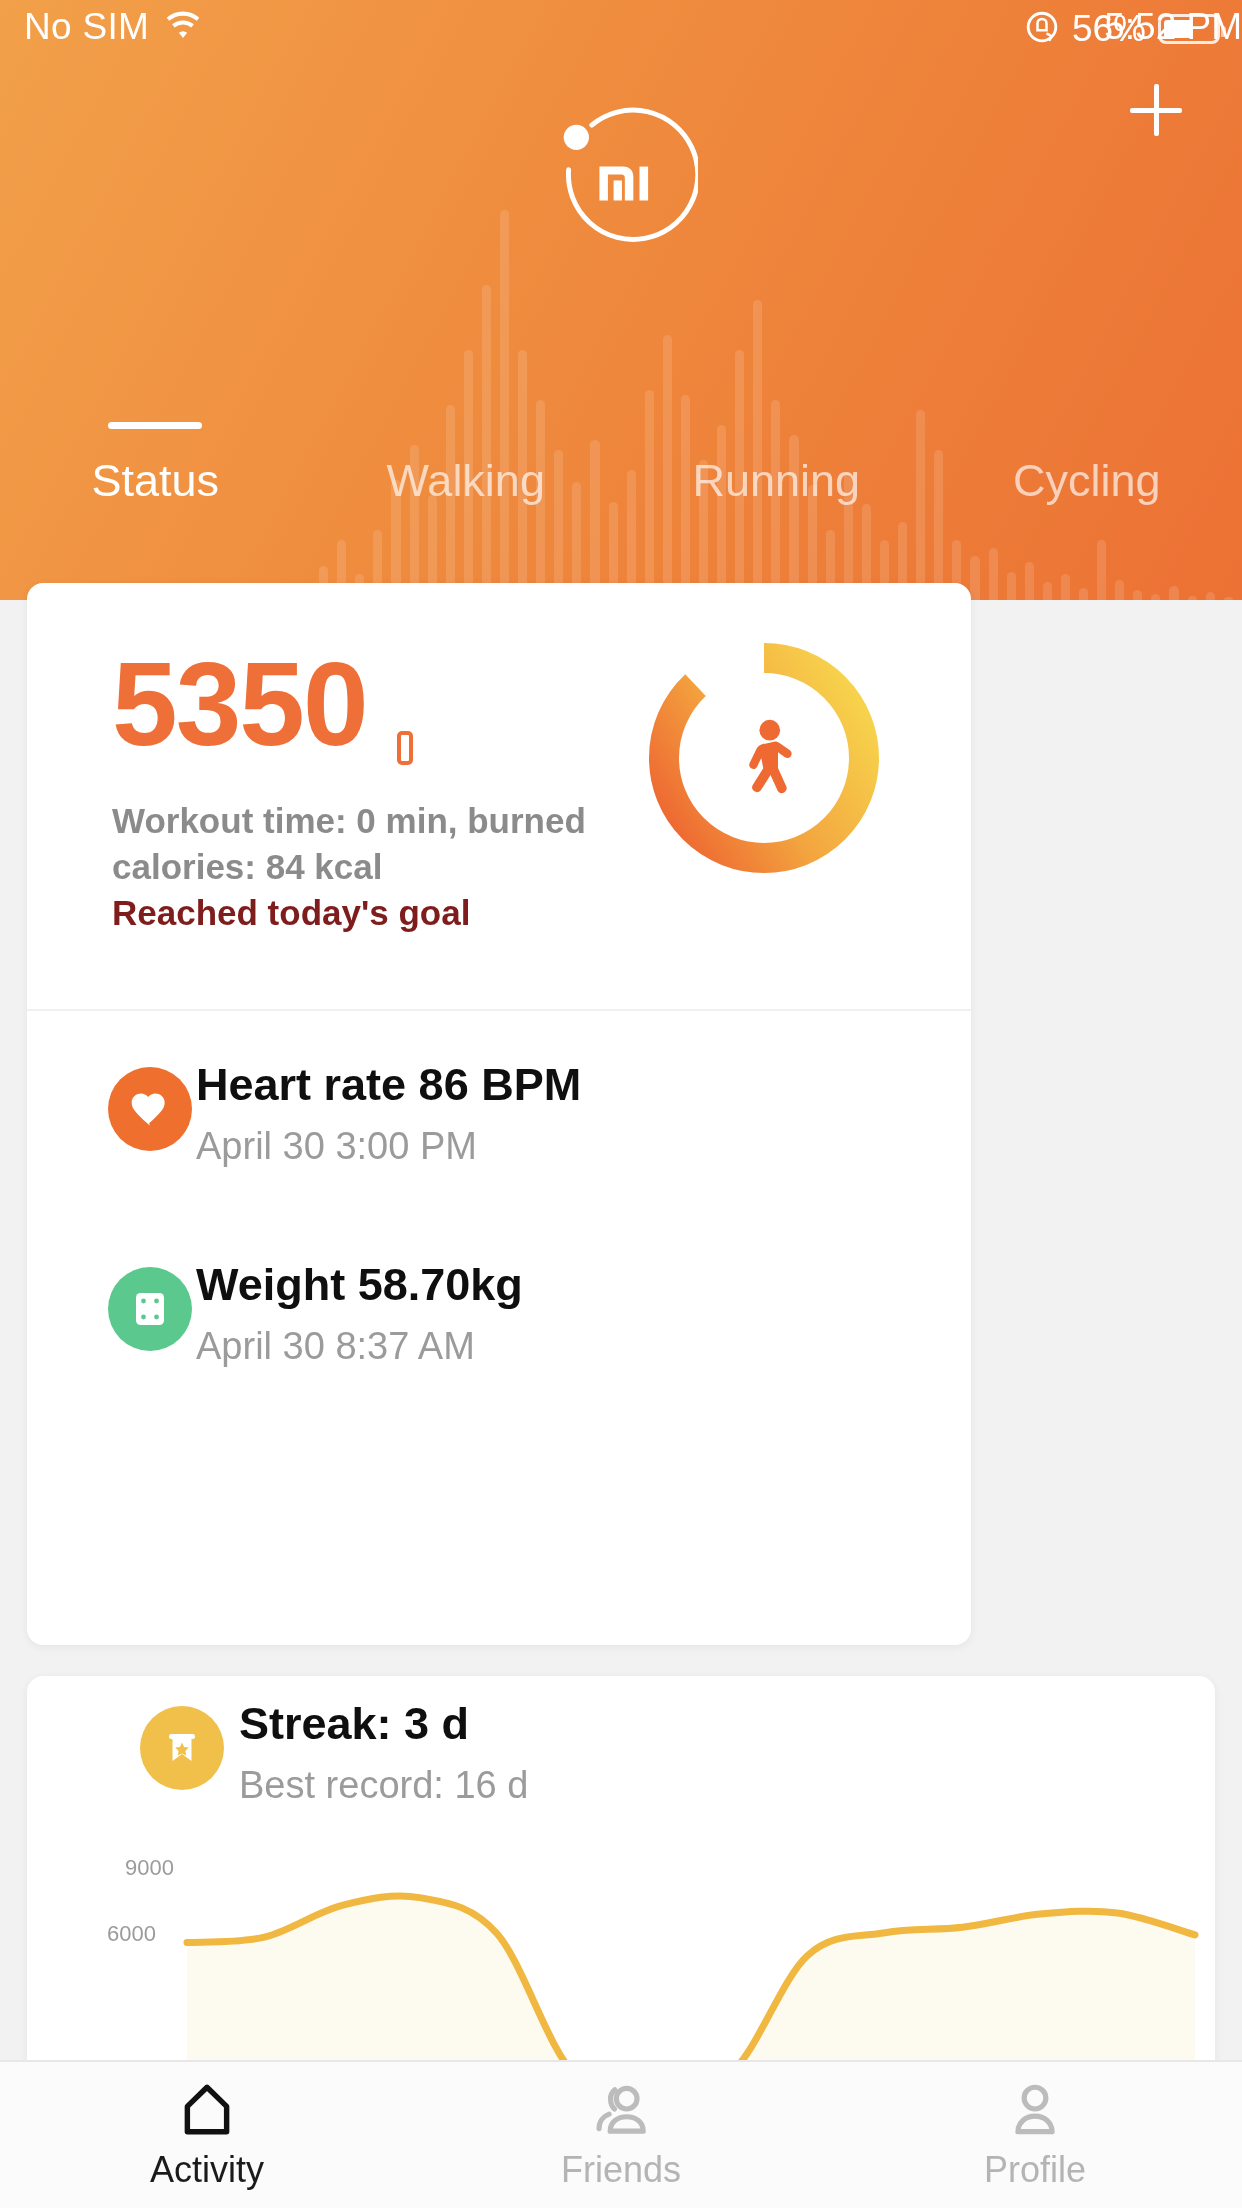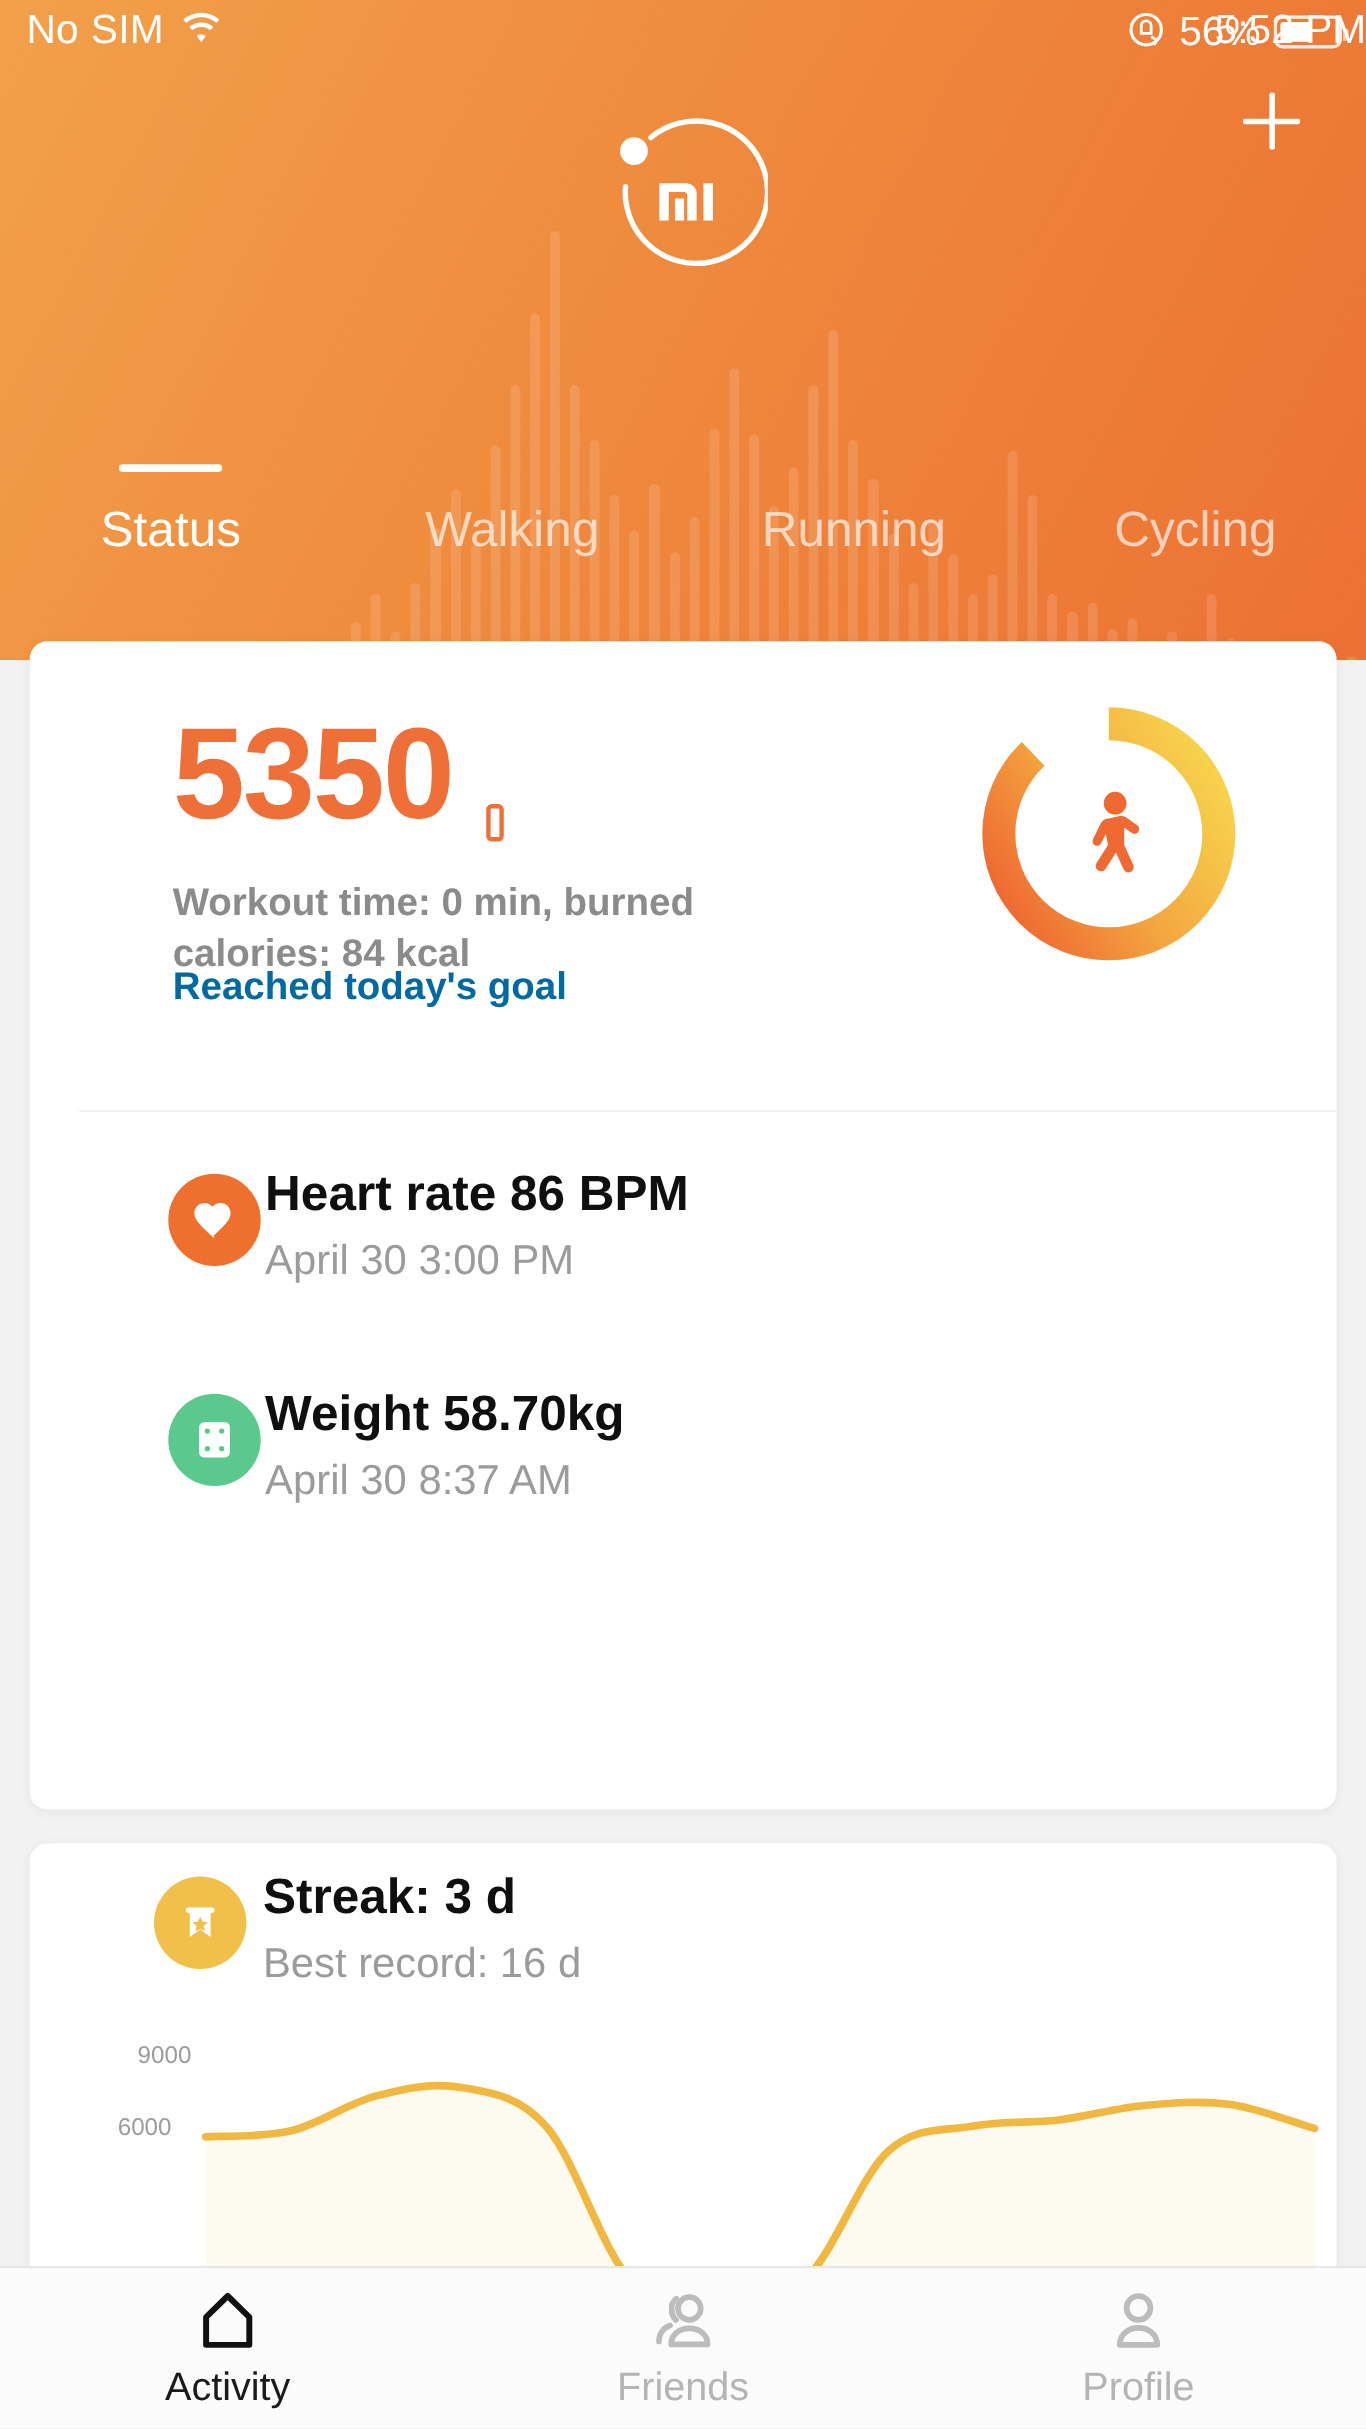--- a/index.html
+++ b/index.html
@@ -52,30 +52,30 @@
   .tab { flex:1; text-align:center; position:relative; cursor:pointer; }
   .tab span.lbl { font-size:45px; color:rgba(255,255,255,.66); display:inline-block; }
   .tab.active span.lbl { color:#fff;text-align:center; }
   .tab .uline { position:absolute; left:50%; top:-33px; width:94px; height:7px; margin-left:-47px;
     background:#fff; border-radius:4px; display:none; }
   .tab.active .uline { display:block; }
 
   
   .card { position:absolute; background:#fff; border-radius:16px;
     box-shadow:0 2px 10px rgba(0,0,0,.06); }
-  #card-main { left:27px; top:583px; width:1188px; height:1062px;padding-left:45px; }
+  #card-main { left:27px; top:583px; width:944px; height:1062px; }
 
   .steps-block { position:relative; height:428px; border-bottom:2px solid #f0f0f0; }
   .steps-num { position:absolute; left:85px; top:62px; font-size:118px; font-weight:bold;
     color:#ef6f38; letter-spacing:-2px; line-height:1; }
   .band-icon { position:absolute; left:370px; top:148px; width:16px; height:34px;
     border:4px solid #ef6f38; border-radius:5px; }
   .steps-sub { position:absolute; left:85px; top:215px; width:540px; font-size:35px;
     font-weight:bold; color:#8b8b8b; line-height:1.32; }
-  .steps-goal { position:absolute; left:85px; top:294px; font-size:35px; font-weight:bold; color:#0369a1; }
+  .steps-goal { position:absolute; left:85px; top:310px; font-size:35px; font-weight:bold; color:#7f1d1d; }
 
   .ring-wrap { position:absolute; right:87px; top:55px; width:240px; height:240px; }
   .ring-wrap svg { width:100%; height:100%; display:block; }
   .walker { position:absolute; left:50%; top:50%; width:92px; height:92px; margin:-46px 0 0 -46px; }
   .walker svg { width:100%; height:100%; }
 
   
   .rows { position:relative; padding-top:18px; }
   .row { position:relative; height:200px; padding-left:169px; }
   .row .ic { position:absolute; left:81px; top:38px; width:84px; height:84px; border-radius:50%;

